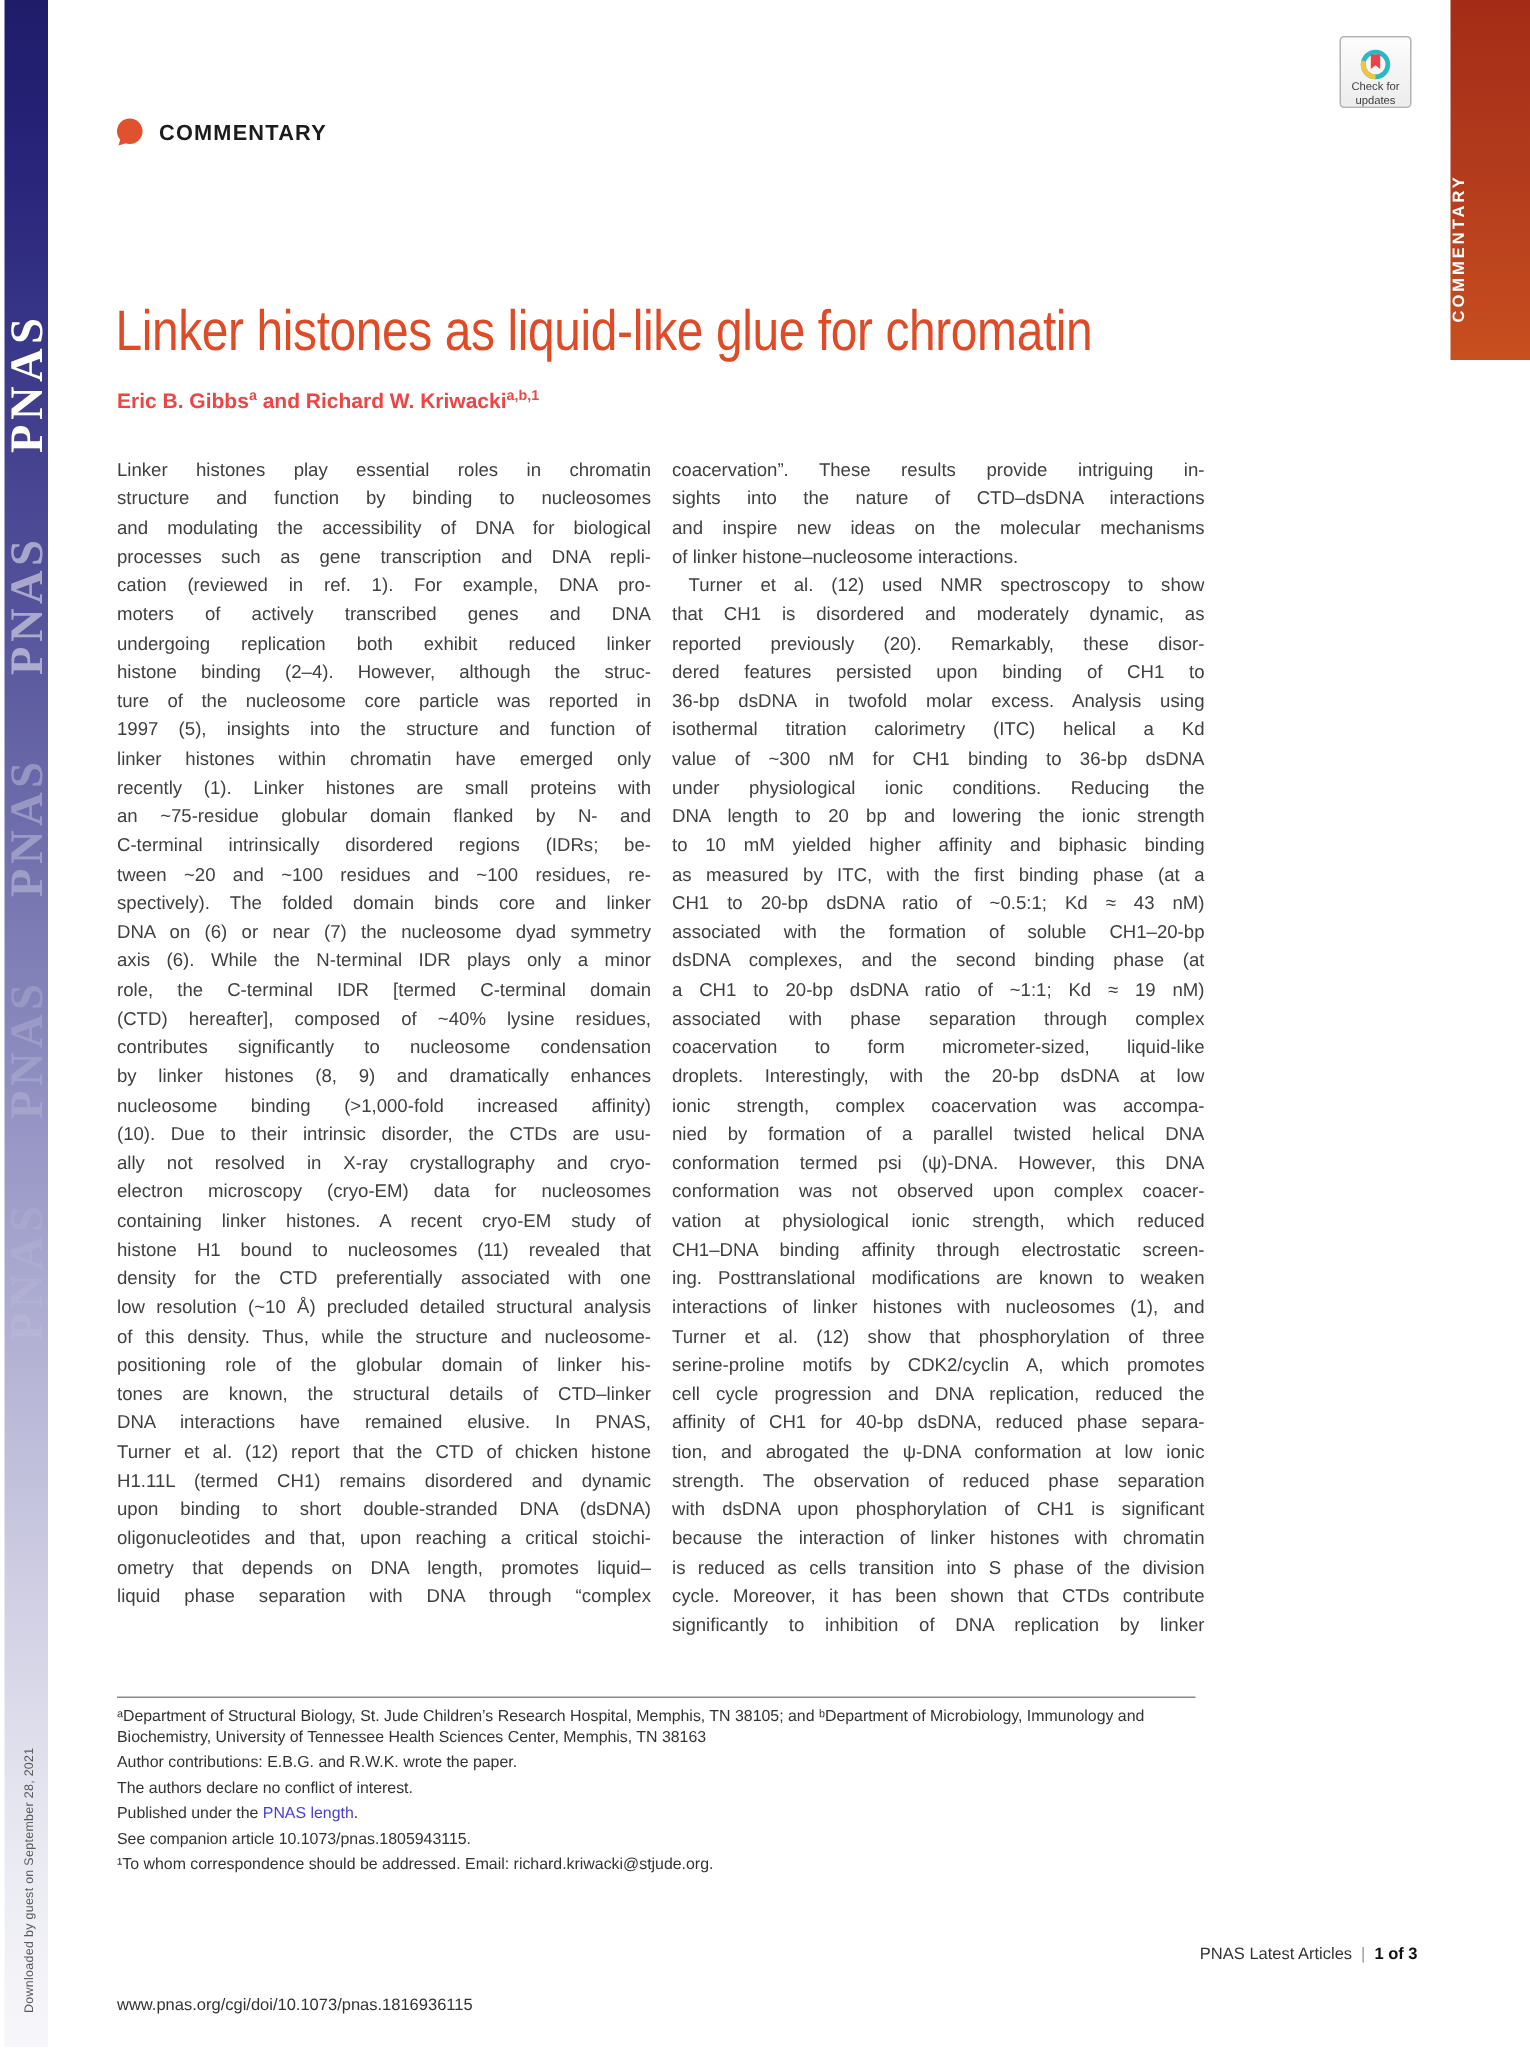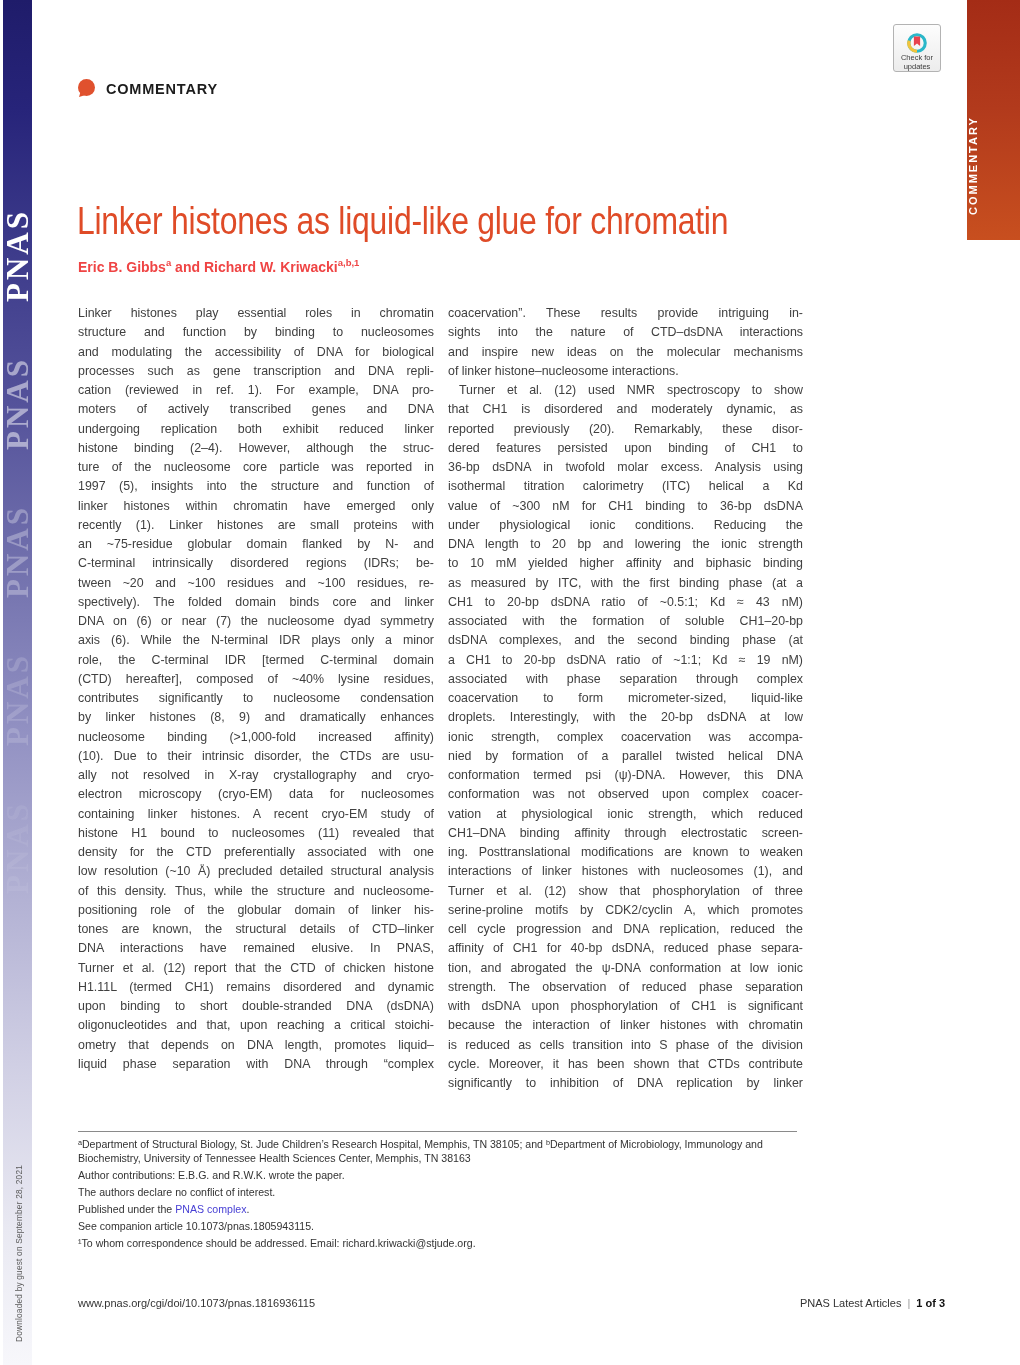--- a/index.html
+++ b/index.html
@@ -53,21 +53,21 @@
   .bline.indent{text-indent:11px;}
 
   
   .fn-rule{position:absolute;left:78px;top:1131px;width:719px;height:1px;background:#8a8a8a;}
   .footnotes{position:absolute;left:78px;top:1138px;width:722px;font-size:10.6px;
     line-height:13.8px;color:#333333;}
   .footnotes .fn{margin-bottom:3.2px;}
   .link{color:#4840d4;cursor:pointer;}
 
   
-  .footer-doi{position:absolute;left:78px;top:1297px;font-size:11px;color:#333333;cursor:pointer;}
+  .footer-doi{position:absolute;left:78px;top:1331px;font-size:11px;color:#333333;cursor:pointer;}
   .footer-right{position:absolute;right:75px;top:1297px;font-size:11px;color:#333333;}
   .footer-right .pgsep{color:#999999;margin:0 6px;}
   .footer-right .pg{font-weight:bold;color:#111111;margin-top:32px;}
 </style>
 </head>
 <body>
 
 <div class="page">
 
   <div class="pnas-strip">
@@ -194,21 +194,21 @@
       <div class="bline">is reduced as cells transition into S phase of the division</div>
       <div class="bline">cycle. Moreover, it has been shown that CTDs contribute</div>
       <div class="bline">significantly to inhibition of DNA replication by linker</div>
     </div>
 
   <div class="fn-rule"></div>
   <div class="footnotes">
     <div class="fn">ᵃDepartment of Structural Biology, St. Jude Children’s Research Hospital, Memphis, TN 38105; and ᵇDepartment of Microbiology, Immunology and Biochemistry, University of Tennessee Health Sciences Center, Memphis, TN 38163</div>
     <div class="fn">Author contributions: E.B.G. and R.W.K. wrote the paper.</div>
     <div class="fn">The authors declare no conflict of interest.</div>
-    <div class="fn"><span>Published under the </span><span class="link">PNAS complex</span><span>.</span></div>
+    <div class="fn"><span>Published under the </span><span class="link">PNAS length</span><span>.</span></div>
     <div class="fn">See companion article 10.1073/pnas.1805943115.</div>
     <div class="fn">¹To whom correspondence should be addressed. Email: richard.kriwacki@stjude.org.</div>
   </div>
 
   <div class="footer-doi">www.pnas.org/cgi/doi/10.1073/pnas.1816936115</div>
   <div class="footer-right">
     <span>PNAS Latest Articles</span><span class="pgsep">|</span><span class="pg">1 of 3</span>
   </div>
 
 </div>

